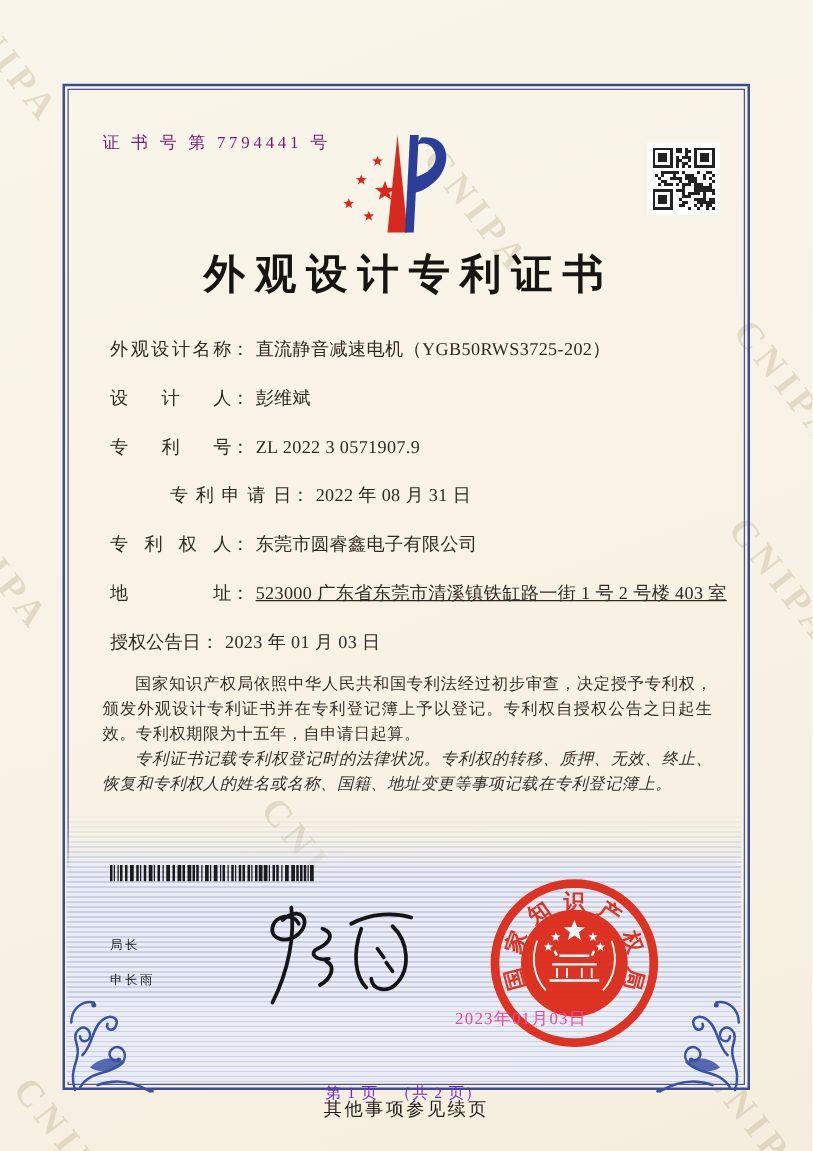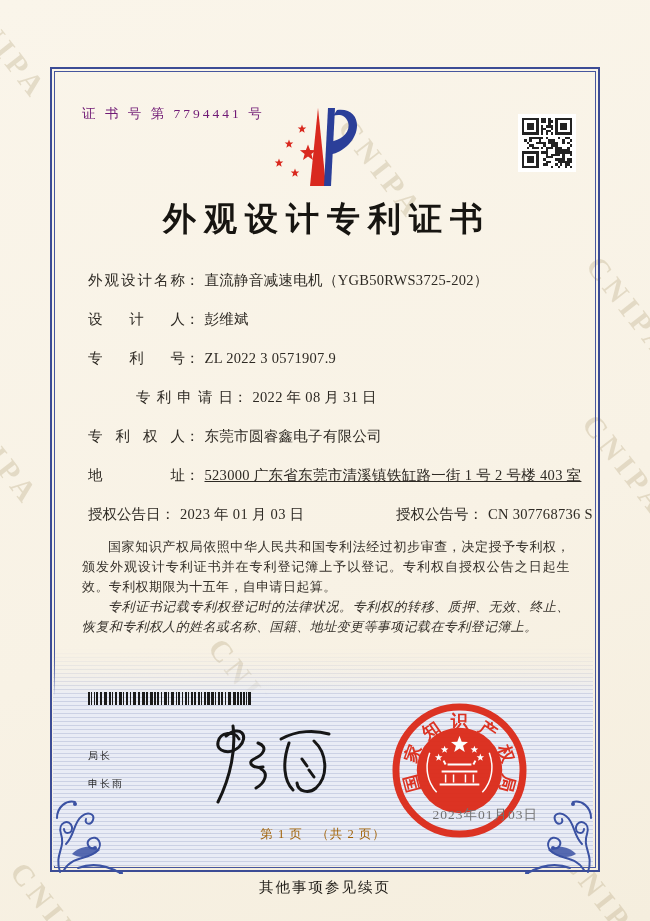--- a/index.html
+++ b/index.html
@@ -55,24 +55,24 @@
     position:absolute;left:88px;font-family:"Liberation Sans","DejaVu Sans",sans-serif;
     font-size:10px;letter-spacing:2px;color:#1d1d1d;font-weight:500;
   }
   .director{top:749px;}
   .director-name{top:777px;text-align:right;}
   .signature{position:absolute;left:188px;top:716px;width:150px;height:92px;}
   .signature path{fill:none;stroke:#161616;stroke-width:3;stroke-linecap:round;stroke-linejoin:round;}
   .seal{position:absolute;left:390px;top:701px;width:139px;height:139px;opacity:.95;}
   .seal-char{font-size:17.5px;font-weight:700;fill:#dc2a18;font-family:"Liberation Sans","DejaVu Sans",sans-serif;}
   .seal-date{
-    position:absolute;left:383px;top:806px;width:155px;text-align:right;
-    font-size:13.5px;letter-spacing:1px;color:#737373;z-index:5;
-  }
-  .page-footer{position:absolute;left:50px;top:826px;width:546px;text-align:center;font-size:12.5px;color:#a16207;letter-spacing:1px;}
+    position:absolute;left:364px;top:806px;width:155px;text-align:left;
+    font-size:13.5px;letter-spacing:1px;color:#ec4899;z-index:5;
+  }
+  .page-footer{position:absolute;left:50px;top:866px;width:546px;text-align:center;font-size:12.5px;color:#6d28d9;letter-spacing:1px;}
   .cont-note{position:absolute;left:0;top:878px;width:650px;text-align:center;font-size:14.5px;letter-spacing:2px;color:#201d18;}
 </style>
 </head>
 <body>
 
 <div class="page">
 
   <div class="wm" style="left:-18px;top:-8px;">CNIPA</div>
   <div class="wm" style="left:358px;top:112px;">CNIPA</div>
   <div class="wm" style="left:606px;top:250px;">CNIPA</div>
@@ -376,23 +376,20 @@
     <span class="flabel">专利申请日</span><span class="colon">：</span><span class="fval">2022 年 08 月 31 日</span>
   </div>
   <div class="row" style="top:427px;">
     <span class="flabel">专利权人</span><span class="colon">：</span><span class="fval">东莞市圆睿鑫电子有限公司</span>
   </div>
   <div class="row" style="top:466px;text-decoration:underline;">
     <span class="flabel">地址</span><span class="colon">：</span><span class="fval">523000 广东省东莞市清溪镇铁缸路一街 1 号 2 号楼 403 室</span>
   </div>
   <div class="row" style="top:505px;">
     <span>授权公告日：</span><span class="fval">2023 年 01 月 03 日</span>
-    <span class="grant2">
-      <span>授权公告号：</span><span class="fval">CN 307768736 S</span>
-    </span>
   </div>
 
   <div class="para" style="top:537px;">国家知识产权局依照中华人民共和国专利法经过初步审查，决定授予专利权，颁发外观设计专利证书并在专利登记簿上予以登记。专利权自授权公告之日起生效。专利权期限为十五年，自申请日起算。</div>
   <div class="para" style="top:597px;font-style:italic;">专利证书记载专利权登记时的法律状况。专利权的转移、质押、无效、终止、恢复和专利权人的姓名或名称、国籍、地址变更等事项记载在专利登记簿上。</div>
 
   <div class="barcode">
       <i style="left:0px;width:2px"></i>
       <i style="left:3px;width:1px"></i>
       <i style="left:6px;width:1px"></i>
       <i style="left:8px;width:2px"></i>

